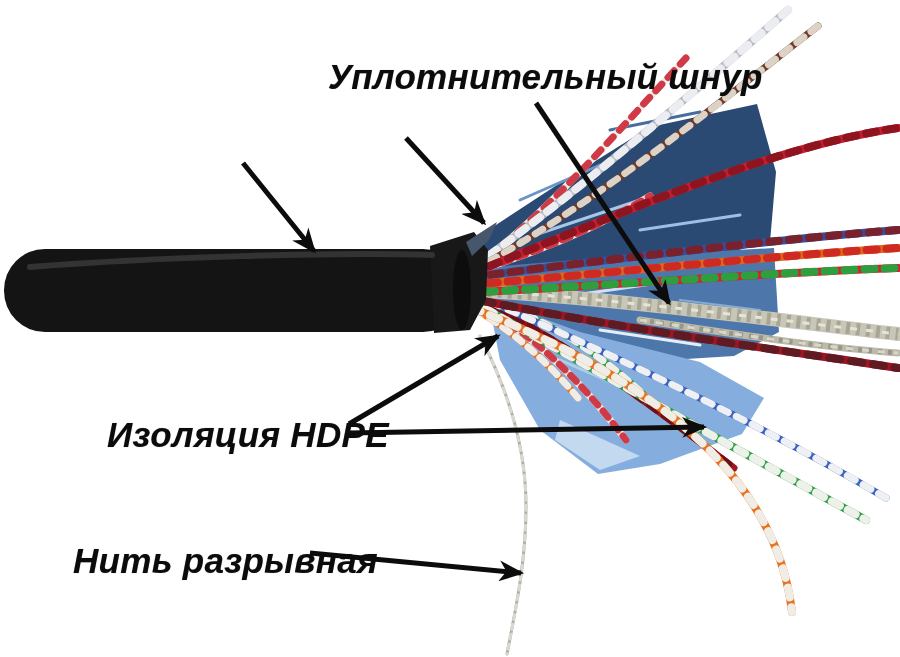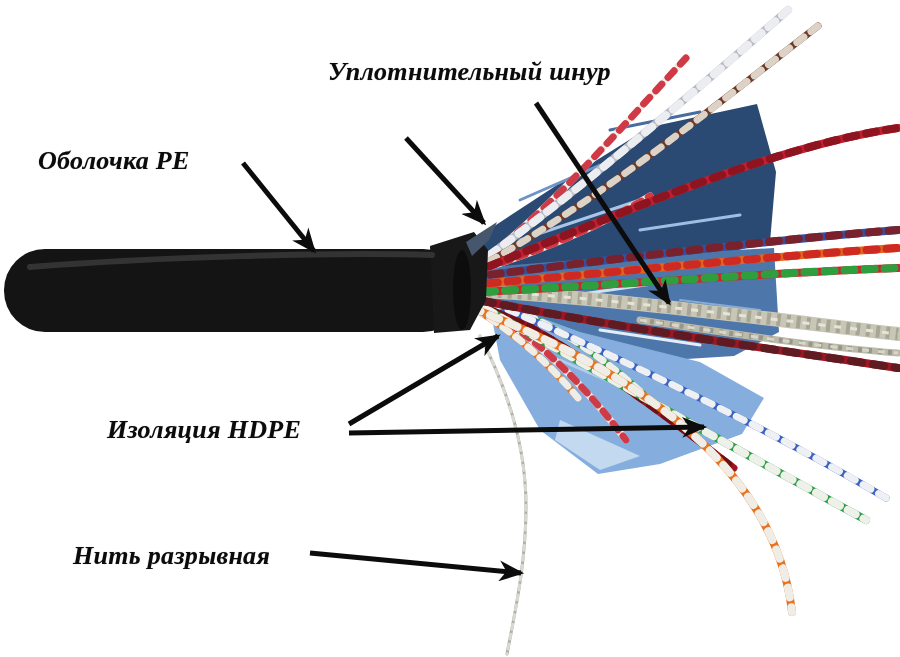--- a/index.html
+++ b/index.html
@@ -3,23 +3,23 @@
 <meta charset="utf-8">
 <style>
   html,body{margin:0;padding:0;background:#ffffff;}
   #stage{
     position:relative;width:900px;height:657px;background:#ffffff;
     overflow:hidden;font-family:"Liberation Sans", sans-serif;
   }
   #scene{position:absolute;left:0;top:0;width:900px;height:657px;}
   .lbl{
     position:absolute;white-space:nowrap;
-    font-family:Liberation Serif, serif;
+    font-family:Liberation Sans, sans-serif;
     font-weight:bold;font-style:italic;
-    font-size:26px;color:#0b0b0b;letter-spacing:0.3px;
+    font-size:35px;color:#0b0b0b;letter-spacing:0.3px;
     text-shadow:0 0 1px rgba(0,0,0,0.35);
   }
 </style>
 </head>
 <body>
 
 <div id="stage">
   <svg id="scene" viewBox="0 0 900 657" xmlns="http://www.w3.org/2000/svg">
     <defs>
       <marker id="ah" viewBox="0 0 12 10" refX="10.5" refY="5" markerWidth="5" markerHeight="4.2" orient="auto" markerUnits="strokeWidth">
@@ -84,17 +84,16 @@
       <ellipse cx="462" cy="290" rx="9" ry="40" fill="#0d0d0d"></ellipse>
       <path d="M30,267 C160,257 330,252 432,255" stroke="#333333" stroke-width="6" fill="none" stroke-linecap="round"></path>
       <line x1="243" y1="163" x2="314" y2="251" stroke="#0c0c0c" stroke-width="5" marker-end="url(#ah)"></line>
       <line x1="406" y1="138" x2="484" y2="223" stroke="#0c0c0c" stroke-width="5" marker-end="url(#ah)"></line>
       <line x1="536" y1="103" x2="669" y2="303" stroke="#0c0c0c" stroke-width="5" marker-end="url(#ah)"></line>
       <line x1="349" y1="424" x2="498" y2="336" stroke="#0c0c0c" stroke-width="5" marker-end="url(#ah)"></line>
       <line x1="349" y1="433" x2="704" y2="427" stroke="#0c0c0c" stroke-width="5" marker-end="url(#ah)"></line>
       <line x1="310" y1="553" x2="521" y2="573" stroke="#0c0c0c" stroke-width="5" marker-end="url(#ah)"></line>
     </svg>
 
-  <div class="lbl" style="left: 38px; top: 146px;">Оболочка PE</div>
   <div class="lbl" style="left: 328px; top: 57px;">Уплотнительный шнур</div>
   <div class="lbl" style="left: 73px; top: 541px;">Нить разрывная</div>
   <div class="lbl" style="left: 107px; top: 415px;">Изоляция HDPE</div>
 </div>
 
 </body></html>

